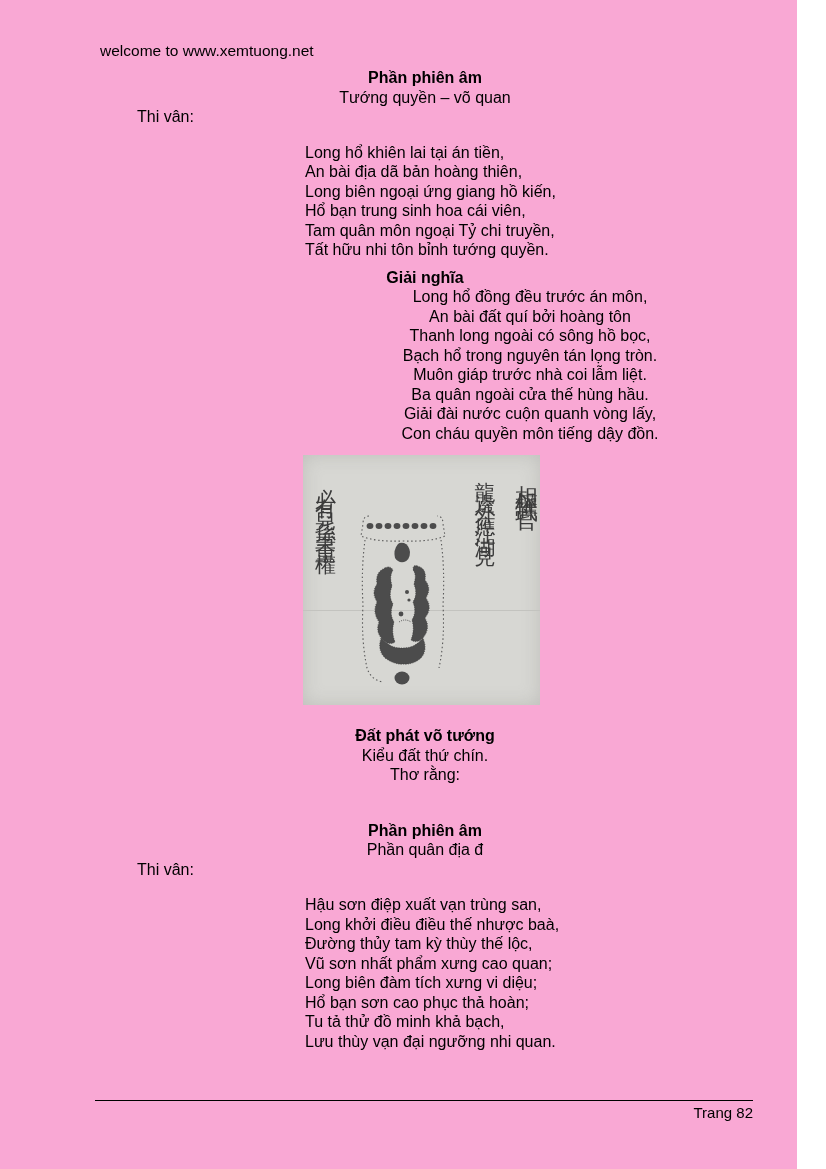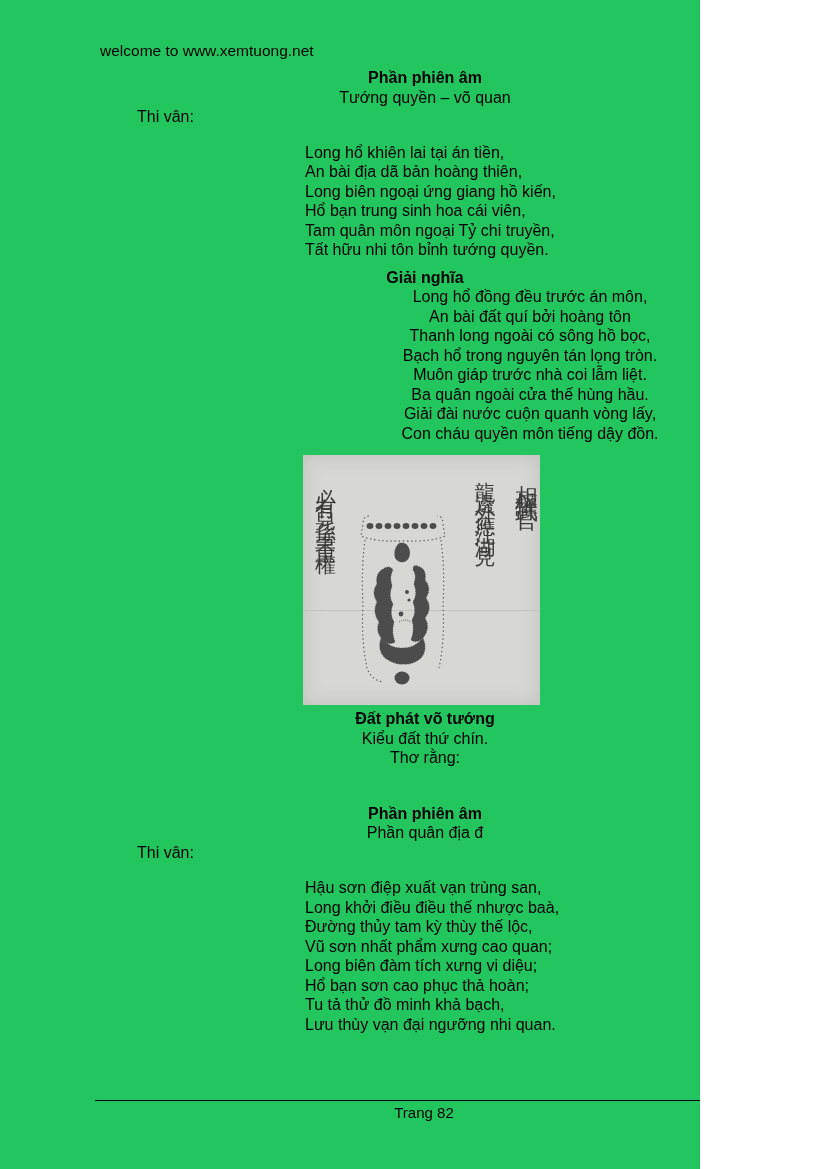--- a/index.html
+++ b/index.html
@@ -1,19 +1,19 @@
 <!DOCTYPE html>
 <html><head>
 <meta charset="utf-8">
 <style>
   html,body{margin:0;padding:0;background:#ffffff;}
   .page{
     position:relative;
-    width:700px;height:1169px;
-    background:#22c55e;
+    width:797px;height:1169px;
+    background:#f9a8d4;
     font-family:"Liberation Sans", sans-serif;
     font-size:16px;color:#000;
     overflow:hidden;
   }
   .site-header{
     position:absolute;top:42px;left:100px;
     font-size:15.5px;
   }
   .content{
     position:absolute;top:68px;left:95px;width:660px;
@@ -47,21 +47,21 @@
   .col-right-inner{right:46px;top:10px;font-size:21px;letter-spacing:11px;}
   .col-left{left:12px;top:16px;font-size:21px;letter-spacing:11px;}
   .diagram{position:absolute;left:52px;top:55px;}
   
   .footer-rule{
     position:absolute;left:95px;top:1100px;width:658px;height:0;
     border-top:1px solid #000;
   }
   .footer-page{
     position:absolute;left:95px;top:1104px;width:658px;
-    text-align:center;font-size:15px;
+    text-align:right;font-size:15px;
   }
 </style>
 </head>
 <body>
 
 <div class="page">
 
   <div class="site-header">welcome to www.xemtuong.net</div>
 
   <div class="content">
@@ -123,21 +123,21 @@
 
         <ellipse cx="47" cy="168" rx="7.5" ry="6.5" fill="#4c4c4c"></ellipse>
 
         <circle cx="52" cy="82" r="2" fill="#4c4c4c"></circle>
         <circle cx="54" cy="90" r="1.6" fill="#4c4c4c"></circle>
         <circle cx="46" cy="104" r="2.4" fill="#4c4c4c"></circle>
         <path d="M44,112 Q50,108 56,112" fill="none" stroke="#4c4c4c" stroke-width="1" stroke-dasharray="1 1.2"></path>
       </svg>
     </div>
 
-    <div class="h-bold" style="margin-top:4px;">Đất phát võ tướng</div>
+    <div class="h-bold" style="margin-top:21px;">Đất phát võ tướng</div>
     <div>Kiểu đất thứ chín.</div>
     <div>Thơ rằng:</div>
 
     <div class="h-bold gap-lg">Phần phiên âm</div>
     <div>Phần quân địa đ</div>
     <div class="label-left">Thi vân:</div>
     <div class="poem">
       <div>Hậu sơn điệp xuất vạn trùng san,</div>
       <div>Long khởi điều điều thế nhược baà,</div>
       <div>Đường thủy tam kỳ thùy thế lộc,</div>

